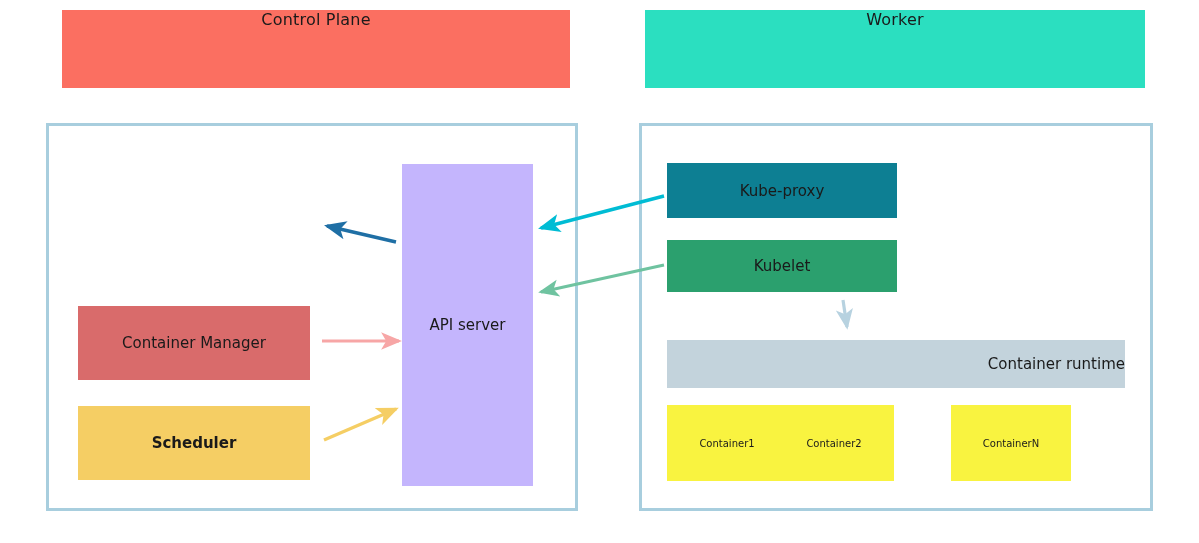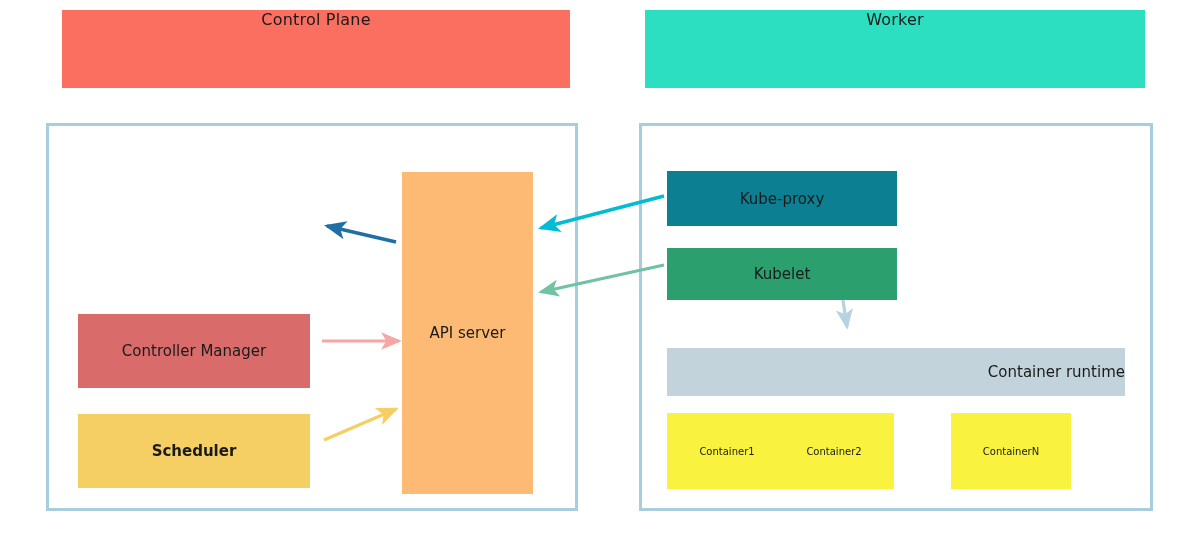--- a/index.html
+++ b/index.html
@@ -48,21 +48,20 @@
 
   
   .node {
     display: flex;
     align-items: center;
     justify-content: center;
     text-align: center;
     font-size: 15px;
     color: #1a1a1a;
     box-sizing: border-box;
-    margin-top: 8px;
   }
 
   
   #node-etcd {
     left: 78px; top: 168px; width: 232px; height: 112px;
   }
   .cylinder { position: relative; width: 100%; height: 100%; }
   .cyl-body {
     position: absolute; left: 0; top: 14px;
     width: 100%; height: calc(100% - 28px);
@@ -99,21 +98,21 @@
     left: 78px; top: 306px; width: 232px; height: 74px;
     background: #D96B6B;
   }
   #node-scheduler {
     left: 78px; top: 406px; width: 232px; height: 74px;
     background: #F5CE64;
     font-weight: bold;
   }
   #node-api-server {
     left: 402px; top: 164px; width: 131px; height: 322px;
-    background: #fdba74;
+    background: #c4b5fd;
   }
 
   
   #node-kube-proxy {
     left: 667px; top: 163px; width: 230px; height: 55px;
     background: #0D7F93;
   }
   #node-kubelet {
     left: 667px; top: 240px; width: 230px; height: 52px;
     background: #2BA06E;
@@ -156,21 +155,21 @@
 
   <div class="abs banner" id="banner-worker">
     <span>Worker</span>
   </div>
 
   <div class="abs panel" id="panel-control-plane"></div>
   <div class="abs panel" id="panel-worker"></div>
 
 
   <div class="abs node" id="node-controller-manager">
-    <span>Controller Manager</span>
+    <span>Container Manager</span>
   </div>
 
   <div class="abs node" id="node-scheduler">
     <span>Scheduler</span>
   </div>
 
   <div class="abs node" id="node-api-server">
     <span>API server</span>
   </div>
 

